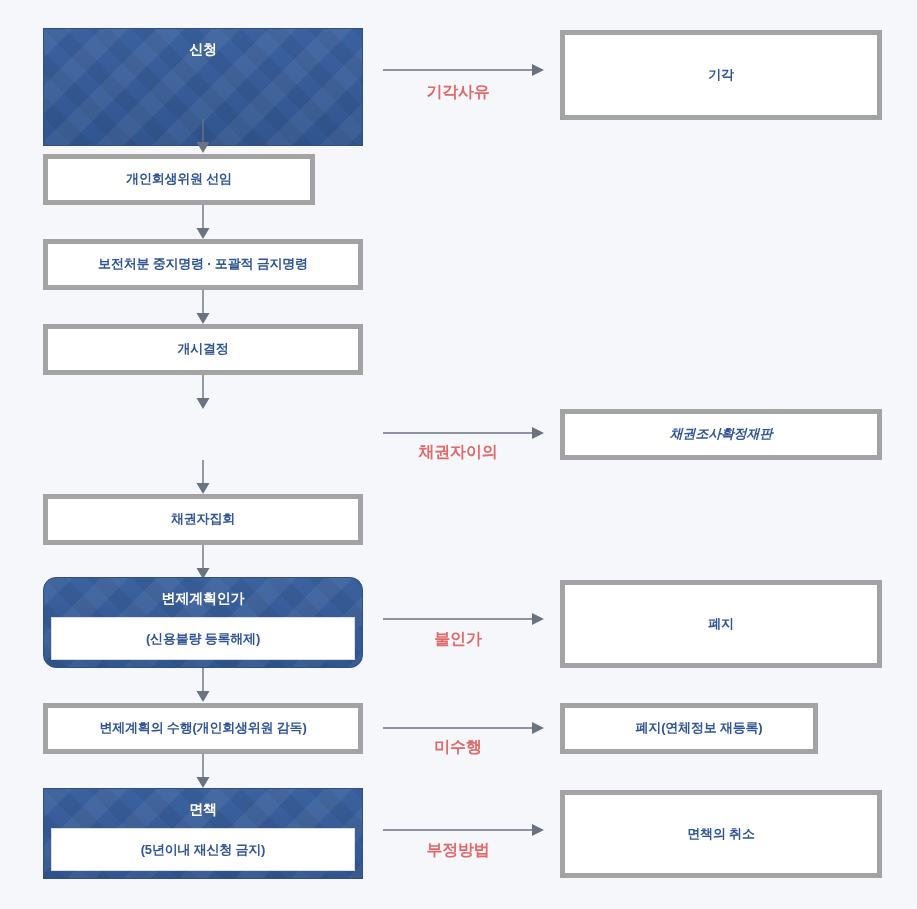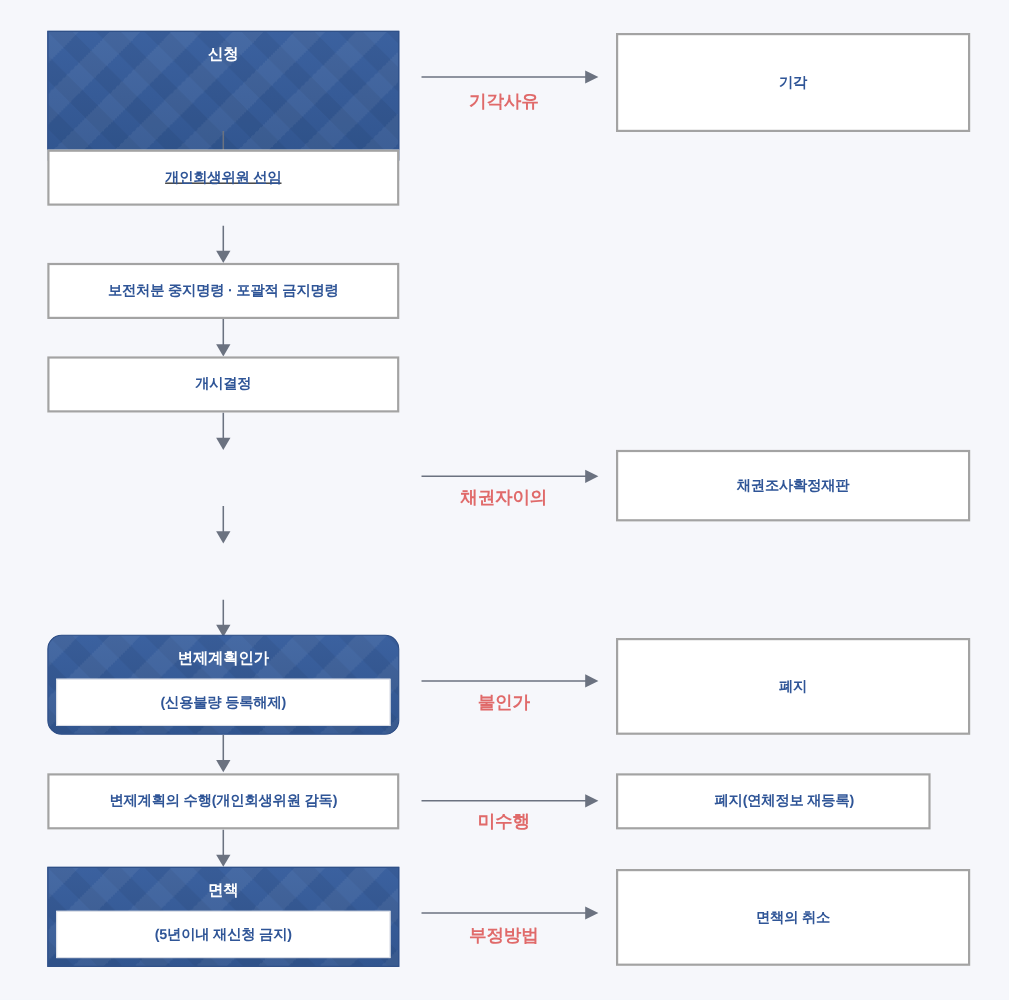--- a/index.html
+++ b/index.html
@@ -19,21 +19,21 @@
     position: relative;
     width: 917px;
     height: 909px;
   }
 
   
   .node {
     position: absolute;
     box-sizing: border-box;
     background: #ffffff;
-    border: 2px solid #a3a3a3;
+    border: 5px solid #a3a3a3;
     display: flex;
     align-items: center;
     justify-content: center;
   }
   .node-label {
     color: #2f5597;
     font-size: 13px;
     font-weight: bold;
     letter-spacing: -0.2px;
     line-height: 1.25;
@@ -111,21 +111,21 @@
     <div class="hl-title">신청</div>
   </div>
 
   <div class="conn" style="left:195px; top:119px;">
     <svg width="16" height="35" viewBox="0 0 16 35" aria-hidden="true">
       <line x1="8" y1="0" x2="8" y2="24" stroke="#6b7280" stroke-width="1.4"></line>
       <polygon points="1.5,23 14.5,23 8,34" fill="#6b7280"></polygon>
     </svg>
   </div>
 
-  <div class="node" style="left:43px; top:136px; width:320px; height:51px;text-decoration:underline;">
+  <div class="node" style="left:43px; top:154px; width:272px; height:51px;">
     <span class="node-label">개인회생위원 선임</span>
   </div>
 
   <div class="conn" style="left:195px; top:205px;">
     <svg width="16" height="35" viewBox="0 0 16 35" aria-hidden="true">
       <line x1="8" y1="0" x2="8" y2="24" stroke="#6b7280" stroke-width="1.4"></line>
       <polygon points="1.5,23 14.5,23 8,34" fill="#6b7280"></polygon>
     </svg>
   </div>
 
@@ -152,20 +152,23 @@
   </div>
 
 
   <div class="conn" style="left:195px; top:460px;">
     <svg width="16" height="35" viewBox="0 0 16 35" aria-hidden="true">
       <line x1="8" y1="0" x2="8" y2="24" stroke="#6b7280" stroke-width="1.4"></line>
       <polygon points="1.5,23 14.5,23 8,34" fill="#6b7280"></polygon>
     </svg>
   </div>
 
+  <div class="node" style="left:43px; top:494px; width:320px; height:51px;">
+    <span class="node-label">채권자집회</span>
+  </div>
 
   <div class="conn" style="left:195px; top:545px;">
     <svg width="16" height="35" viewBox="0 0 16 35" aria-hidden="true">
       <line x1="8" y1="0" x2="8" y2="24" stroke="#6b7280" stroke-width="1.4"></line>
       <polygon points="1.5,23 14.5,23 8,34" fill="#6b7280"></polygon>
     </svg>
   </div>
 
   <div class="node-hl" style="left:43px; top:577px; width:320px; height:91px;border-radius:13px;">
     <div class="hl-title">변제계획인가</div>
@@ -210,21 +213,21 @@
     <span class="node-label">기각</span>
   </div>
 
   <div class="conn" style="left:383px; top:425px;">
     <svg width="162" height="16" viewBox="0 0 162 16" aria-hidden="true">
       <line x1="0" y1="8" x2="150" y2="8" stroke="#6b7280" stroke-width="1.4"></line>
       <polygon points="149,2 149,14 161,8" fill="#6b7280"></polygon>
     </svg>
   </div>
   <div class="edge-label" style="left:383px; top:442px; width:150px;">채권자이의</div>
-  <div class="node" style="left:560px; top:409px; width:322px; height:65px;">
+  <div class="node" style="left:560px; top:409px; width:322px; height:51px;font-style:italic;">
     <span class="node-label">채권조사확정재판</span>
   </div>
 
   <div class="conn" style="left:383px; top:611px;">
     <svg width="162" height="16" viewBox="0 0 162 16" aria-hidden="true">
       <line x1="0" y1="8" x2="150" y2="8" stroke="#6b7280" stroke-width="1.4"></line>
       <polygon points="149,2 149,14 161,8" fill="#6b7280"></polygon>
     </svg>
   </div>
   <div class="edge-label" style="left:383px; top:629px; width:150px;">불인가</div>
@@ -232,21 +235,21 @@
     <span class="node-label">폐지</span>
   </div>
 
   <div class="conn" style="left:383px; top:720px;">
     <svg width="162" height="16" viewBox="0 0 162 16" aria-hidden="true">
       <line x1="0" y1="8" x2="150" y2="8" stroke="#6b7280" stroke-width="1.4"></line>
       <polygon points="149,2 149,14 161,8" fill="#6b7280"></polygon>
     </svg>
   </div>
   <div class="edge-label" style="left:383px; top:737px; width:150px;">미수행</div>
-  <div class="node" style="left:560px; top:703px; width:286px; height:51px;padding-left:20px;">
+  <div class="node" style="left:560px; top:703px; width:258px; height:51px;padding-left:20px;">
     <span class="node-label">폐지(연체정보 재등록)</span>
   </div>
 
   <div class="conn" style="left:383px; top:822px;">
     <svg width="162" height="16" viewBox="0 0 162 16" aria-hidden="true">
       <line x1="0" y1="8" x2="150" y2="8" stroke="#6b7280" stroke-width="1.4"></line>
       <polygon points="149,2 149,14 161,8" fill="#6b7280"></polygon>
     </svg>
   </div>
   <div class="edge-label" style="left:383px; top:840px; width:150px;">부정방법</div>

